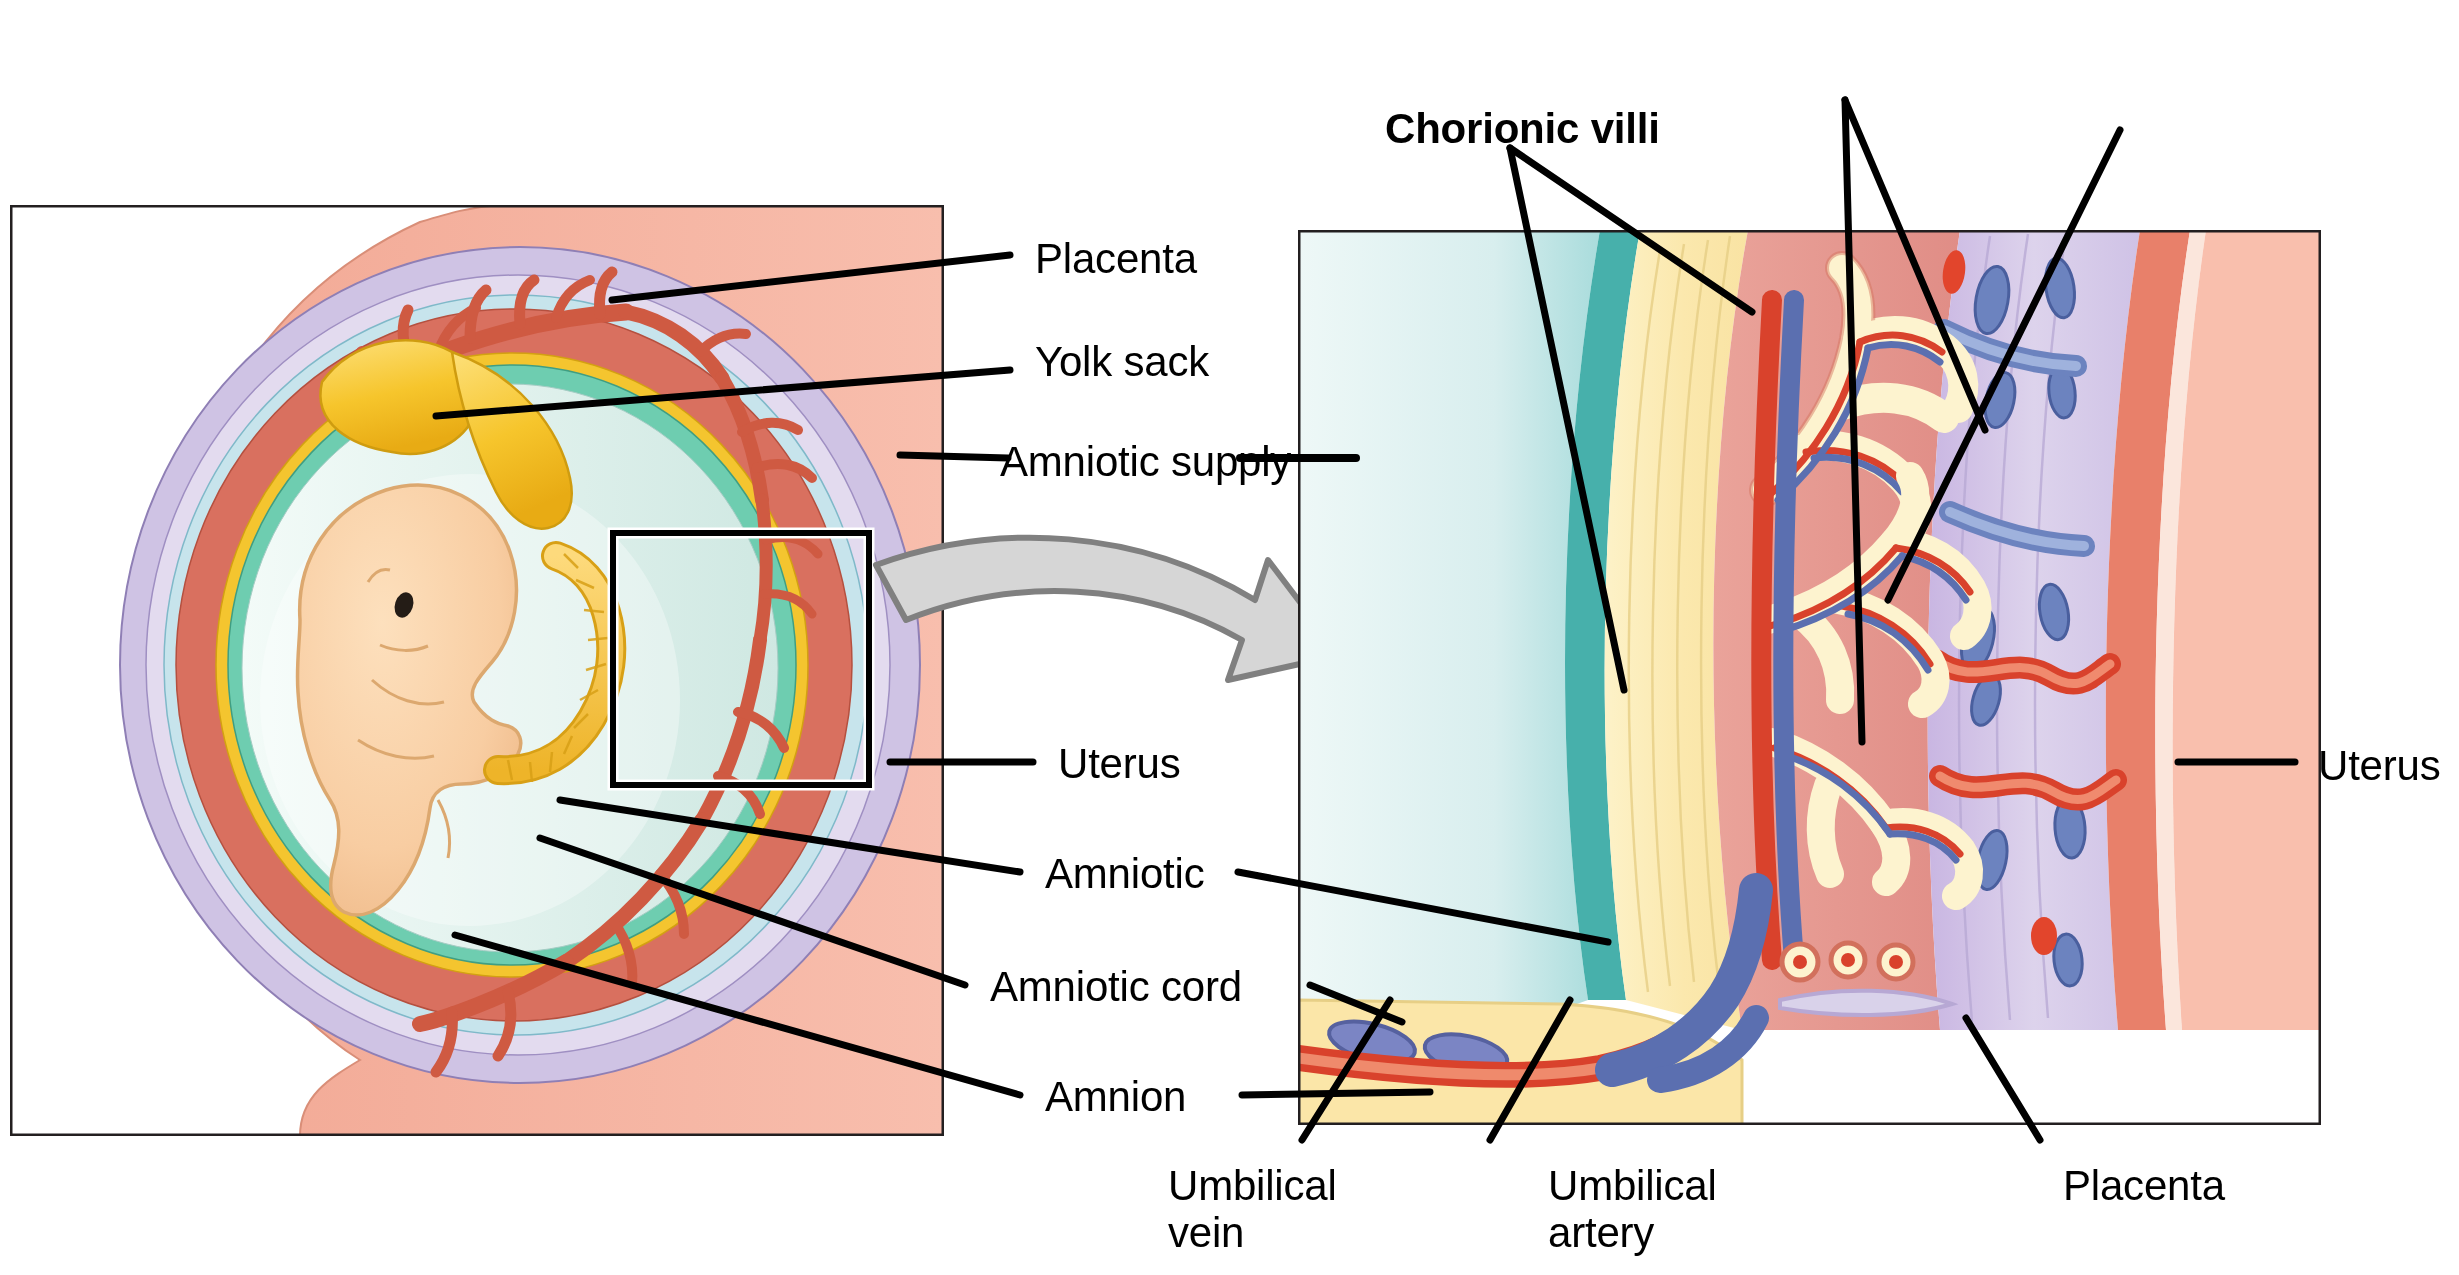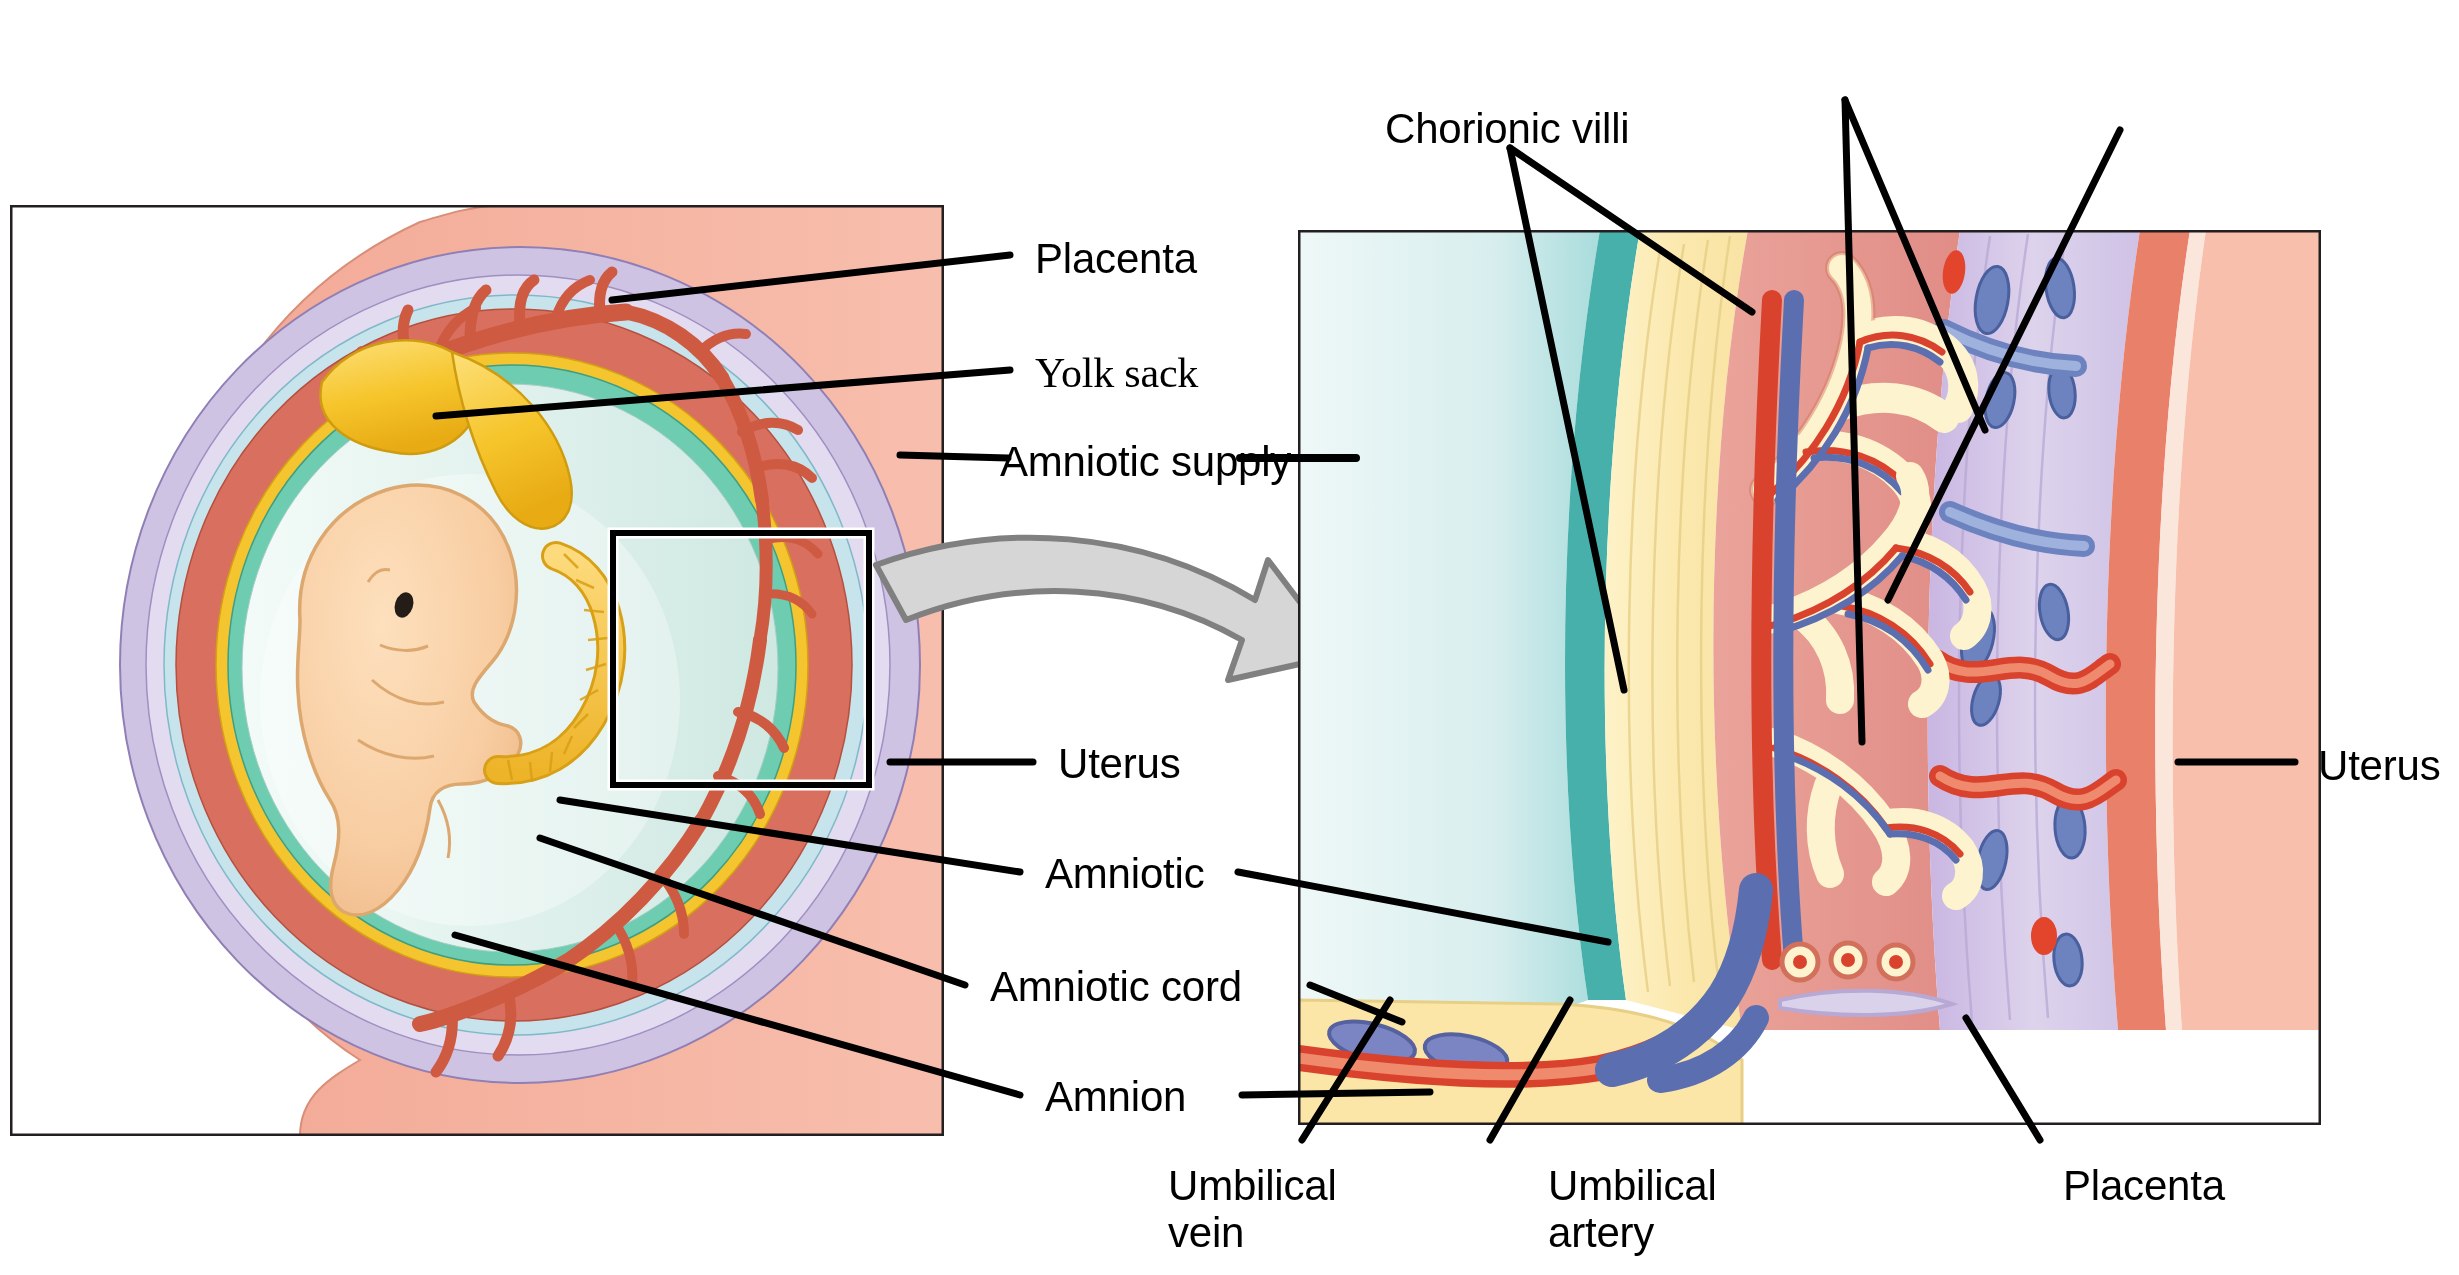--- a/index.html
+++ b/index.html
@@ -406,28 +406,28 @@
 
       <line x1="2295" y1="762" x2="2178" y2="762"></line>
 
       <line x1="1302" y1="1140" x2="1390" y2="1000"></line>
       <line x1="1490" y1="1140" x2="1570" y2="1000"></line>
       <line x1="2040" y1="1140" x2="1966" y2="1018"></line>
     </g>
   </svg>
 
   <div class="lbl" style="left:1035px; top:235px;">Placenta</div>
-  <div class="lbl" style="left:1035px; top:350px;font-family:Liberation Serif, serif;">Yolk sack</div>
+  <div class="lbl" style="left:1035px; top:338px;">Yolk sack</div>
   <div class="lbl" style="left:1000px; top:438px;">Amniotic supply</div>
   <div class="lbl" style="left:1058px; top:740px;">Uterus</div>
   <div class="lbl" style="left:1045px; top:850px;">Amniotic</div>
   <div class="lbl" style="left:990px; top:963px;">Amniotic cord</div>
   <div class="lbl" style="left:1045px; top:1073px;text-align:center;">Amnion</div>
 
-  <div class="lbl" style="left:1385px; top:105px;">Chorionic villi</div>
+  <div class="lbl" style="left:1385px; top:105px;font-weight:bold;">Chorionic villi</div>
   <div class="lbl" style="left:2318px; top:742px;">Uterus</div>
   <div class="lbl" style="left:1168px; top:1162px;">Umbilical
 vein</div>
   <div class="lbl" style="left:1548px; top:1162px;">Umbilical
 artery</div>
   <div class="lbl" style="left:2063px; top:1162px;">Placenta</div>
 
 </div>
 
 </body></html>

